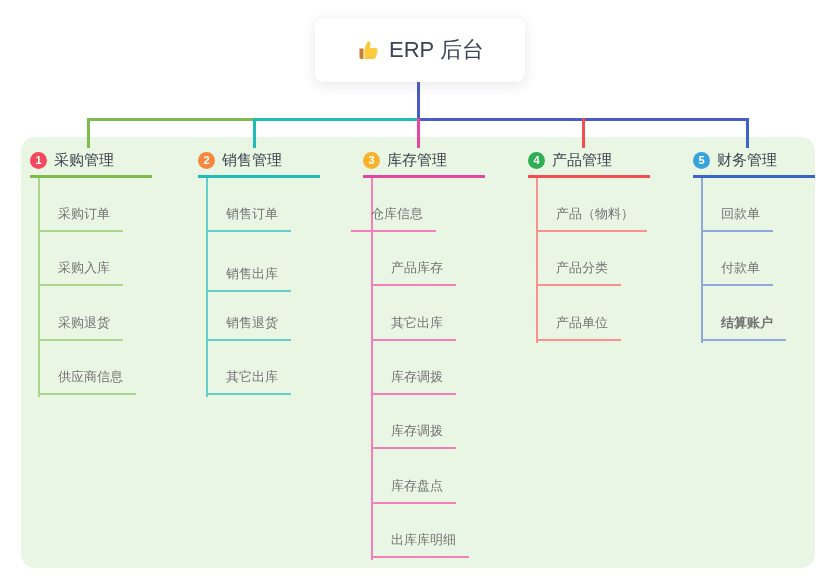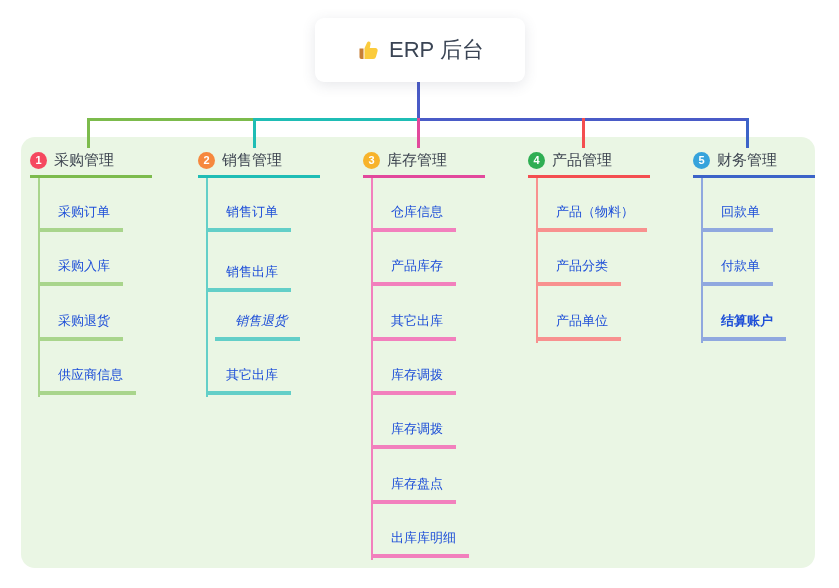--- a/index.html
+++ b/index.html
@@ -39,22 +39,22 @@
     width:17px;height:17px;border-radius:50%;flex:0 0 auto;
     display:flex;align-items:center;justify-content:center;
     color:#fff;font-size:11px;font-weight:bold;line-height:1;
   }
 
   
   .mm-item{
     position:absolute;height:32px;box-sizing:border-box;
     display:flex;align-items:flex-end;
     padding:0 13px 7px 20px;white-space:nowrap;
-    font-size:13px;color:#1d4ed8;
-    border-bottom:4px solid #0f172a;z-index:2;
+    font-size:13px;color:#737373;
+    border-bottom:2px solid #0f172a;z-index:2;
   }
 </style>
 </head>
 <body>
 
 <div id="stage">
 
   <div id="panel" style="background: rgb(234, 246, 228);"></div>
 
   <div id="root-node">
@@ -86,28 +86,28 @@
       <div class="mm-item" style="left: 38px; top: 254.33px; border-bottom-color: rgb(169, 213, 140);">采购入库</div>
       <div class="mm-item" style="left: 38px; top: 308.66px; border-bottom-color: rgb(169, 213, 140);">采购退货</div>
       <div class="mm-item" style="left: 38px; top: 362.99px; border-bottom-color: rgb(169, 213, 140); padding-left: 20px;">供应商信息</div>
       <div class="branch-label" style="left: 198px; top: 146px; border-bottom-color: rgb(31, 189, 181);">
         <span class="badge" style="background: rgb(246, 136, 62);">2</span>
         <span>销售管理</span>
       </div>
       <div class="line" style="left: 206px; top: 178px; width: 2px; height: 218.99px; background: rgb(99, 207, 200);"></div>
       <div class="mm-item" style="left: 206px; top: 200px; border-bottom-color: rgb(99, 207, 200);">销售订单</div>
       <div class="mm-item" style="left: 206px; top: 254.33px; border-bottom-color: rgb(99, 207, 200); margin-top: 6px;">销售出库</div>
-      <div class="mm-item" style="left: 215px; top: 308.66px; border-bottom-color: rgb(99, 207, 200); font-style: italic;">销售退货</div>
+      <div class="mm-item" style="left: 206px; top: 308.66px; border-bottom-color: rgb(99, 207, 200);">销售退货</div>
       <div class="mm-item" style="left: 206px; top: 362.99px; border-bottom-color: rgb(99, 207, 200);">其它出库</div>
       <div class="branch-label" style="left: 363px; top: 146px; border-bottom-color: rgb(226, 73, 156);">
         <span class="badge" style="background: rgb(247, 179, 43);">3</span>
         <span>库存管理</span>
       </div>
       <div class="line" style="left: 371px; top: 178px; width: 2px; height: 381.98px; background: rgb(242, 128, 189);"></div>
-      <div class="mm-item" style="left: 371px; top: 200px; border-bottom-color: rgb(242, 128, 189);">仓库信息</div>
+      <div class="mm-item" style="left: 351px; top: 200px; border-bottom-color: rgb(242, 128, 189);">仓库信息</div>
       <div class="mm-item" style="left: 371px; top: 254.33px; border-bottom-color: rgb(242, 128, 189);">产品库存</div>
       <div class="mm-item" style="left: 371px; top: 308.66px; border-bottom-color: rgb(242, 128, 189);">其它出库</div>
       <div class="mm-item" style="left: 371px; top: 362.99px; border-bottom-color: rgb(242, 128, 189);">库存调拨</div>
       <div class="mm-item" style="left: 371px; top: 417.32px; border-bottom-color: rgb(242, 128, 189);">库存调拨</div>
       <div class="mm-item" style="left: 371px; top: 471.65px; border-bottom-color: rgb(242, 128, 189);">库存盘点</div>
       <div class="mm-item" style="left: 371px; top: 525.98px; border-bottom-color: rgb(242, 128, 189);">出库库明细</div>
       <div class="branch-label" style="left: 528px; top: 146px; border-bottom-color: rgb(244, 78, 80);">
         <span class="badge" style="background: rgb(47, 174, 83);">4</span>
         <span>产品管理</span>
       </div>

